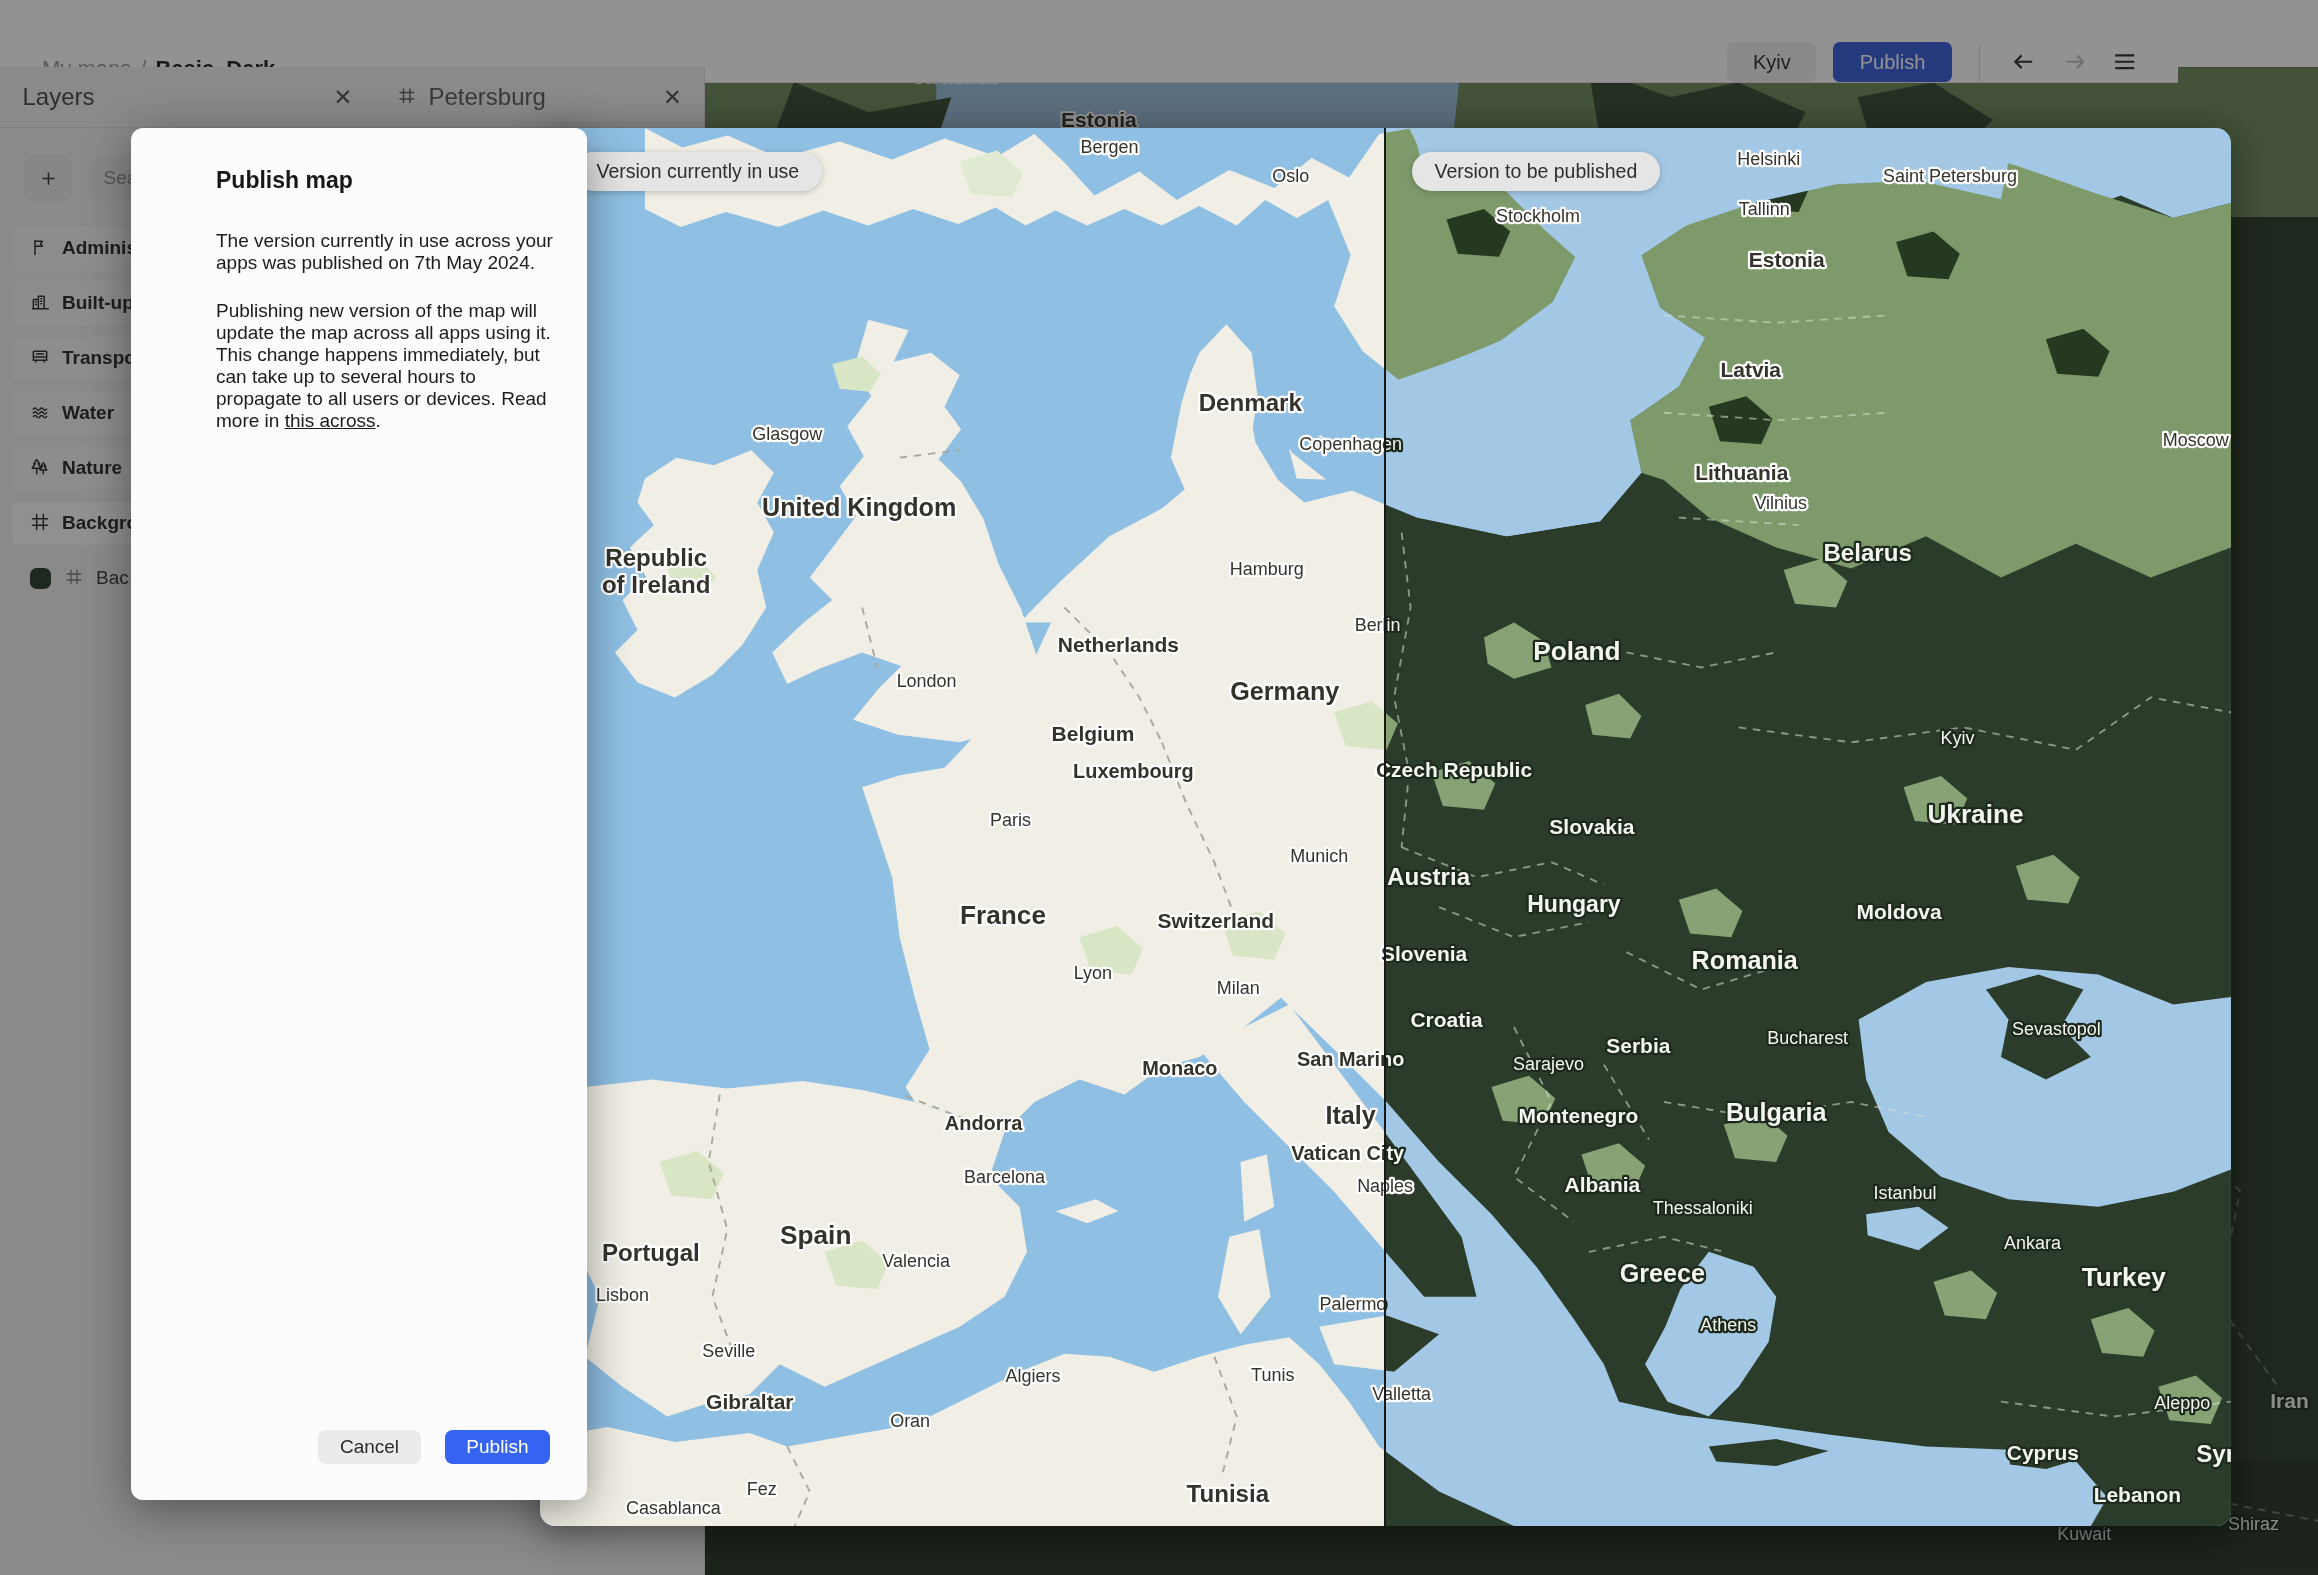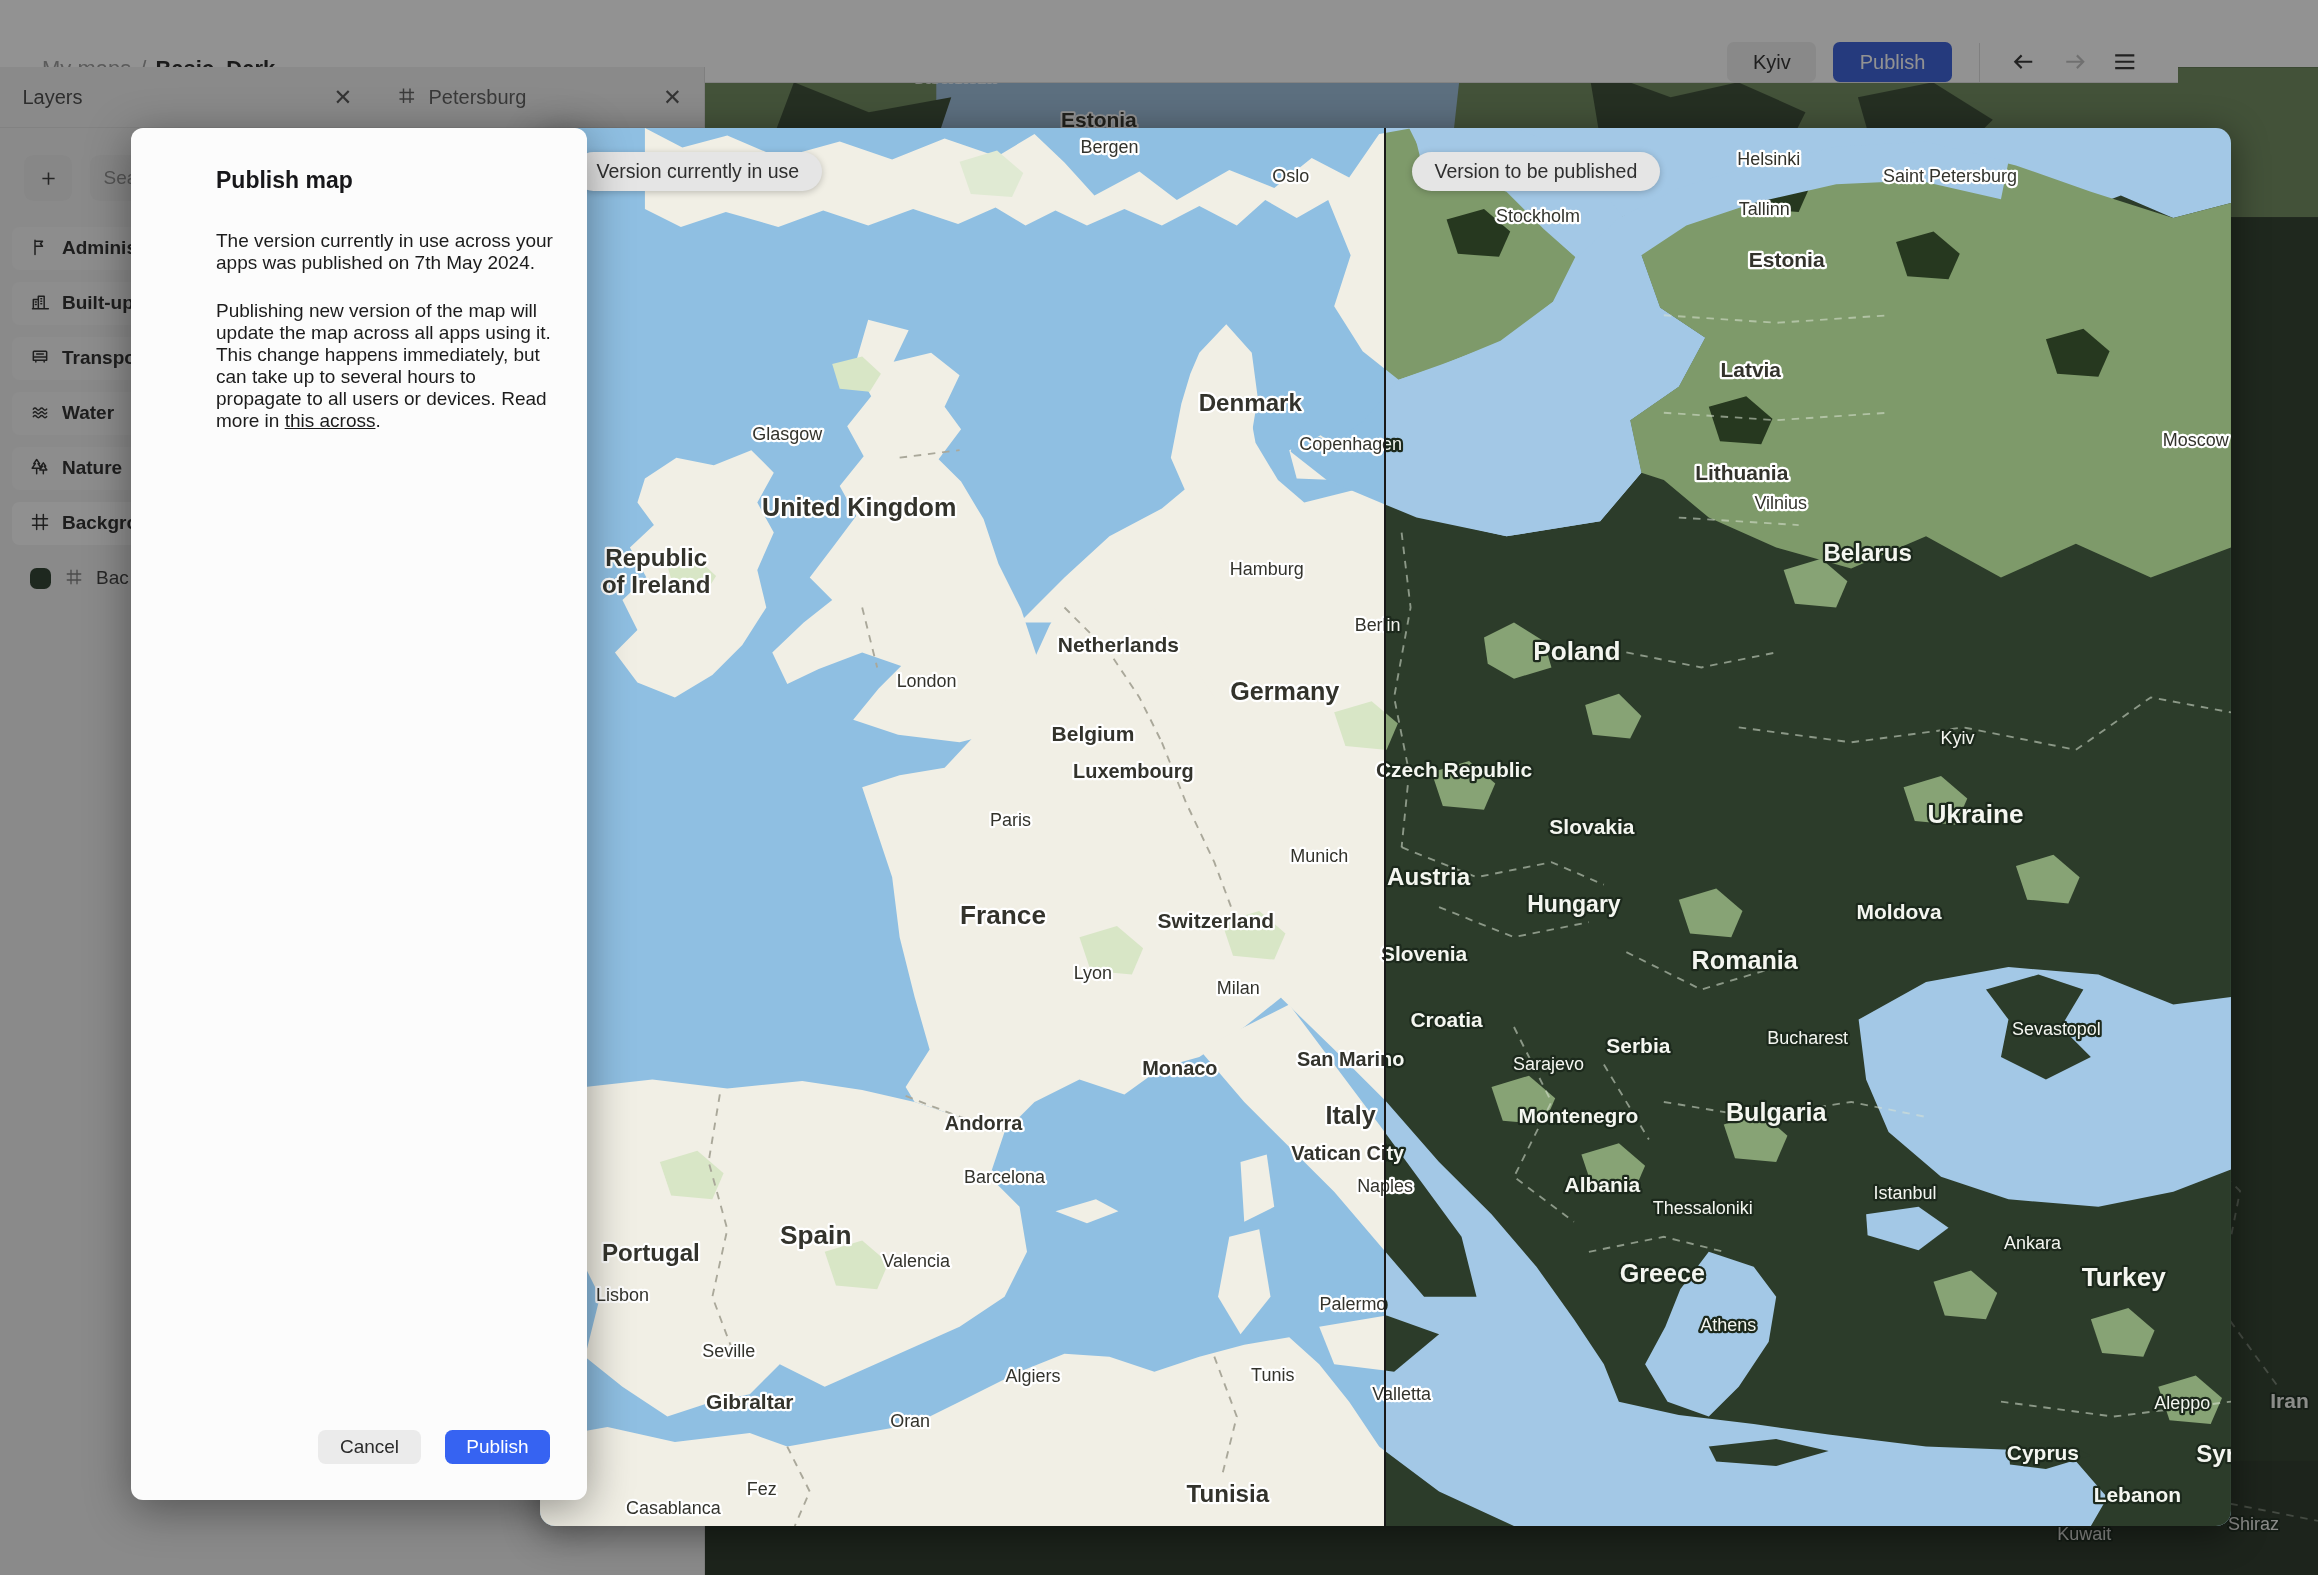--- a/index.html
+++ b/index.html
@@ -17,21 +17,21 @@
   #publish-btn-top{height:40px;padding:0 27px;background:#3a5fd9;color:#fff;}
   .tb-div{width:0.7px;height:39px;background:#dedede;margin:0 10.5px;}
   .icon-btn{width:34px;height:34px;display:flex;align-items:center;justify-content:center;}
   .icon-btn svg{stroke:#323232;}
   .icon-btn.disabled svg{stroke:#c2c2c2;}
   
   #layers-panel{position:absolute;left:0;top:67px;width:382px;height:1508px;background:#f1f1f1;
                 border-right:0.7px solid #dcdcdc;z-index:2;}
   .panel-head{height:60px;border-bottom:0.7px solid #e2e2e2;display:flex;align-items:center;}
   #layers-panel .panel-head{padding:0 22.5px;}
-  .panel-title{font-size:20px;color:#4a4a4a;}
+  .panel-title{font-size:24px;color:#4a4a4a;}
   .close-x{margin-left:auto;font-size:22.5px;color:#555;width:33px;height:33px;display:flex;
            align-items:center;justify-content:center;}
   #layers-toolbar{display:flex;gap:18px;margin:27px 0 0 24px;}
   #add-layer-btn{width:48px;height:46px;border-radius:9px;background:#ececec;display:flex;
                  align-items:center;justify-content:center;}
   #add-layer-btn svg{stroke:#3a3a3a;}
   #layer-search{width:225px;height:46px;border-radius:9px;background:#ececec;border:none;
                 padding:0 0 0 13.5px;font-size:19px;color:#5e5e5e;outline:none;
                 font-family:"Liberation Sans",sans-serif;}
   #layer-search::placeholder{color:#8f8f8f;}

